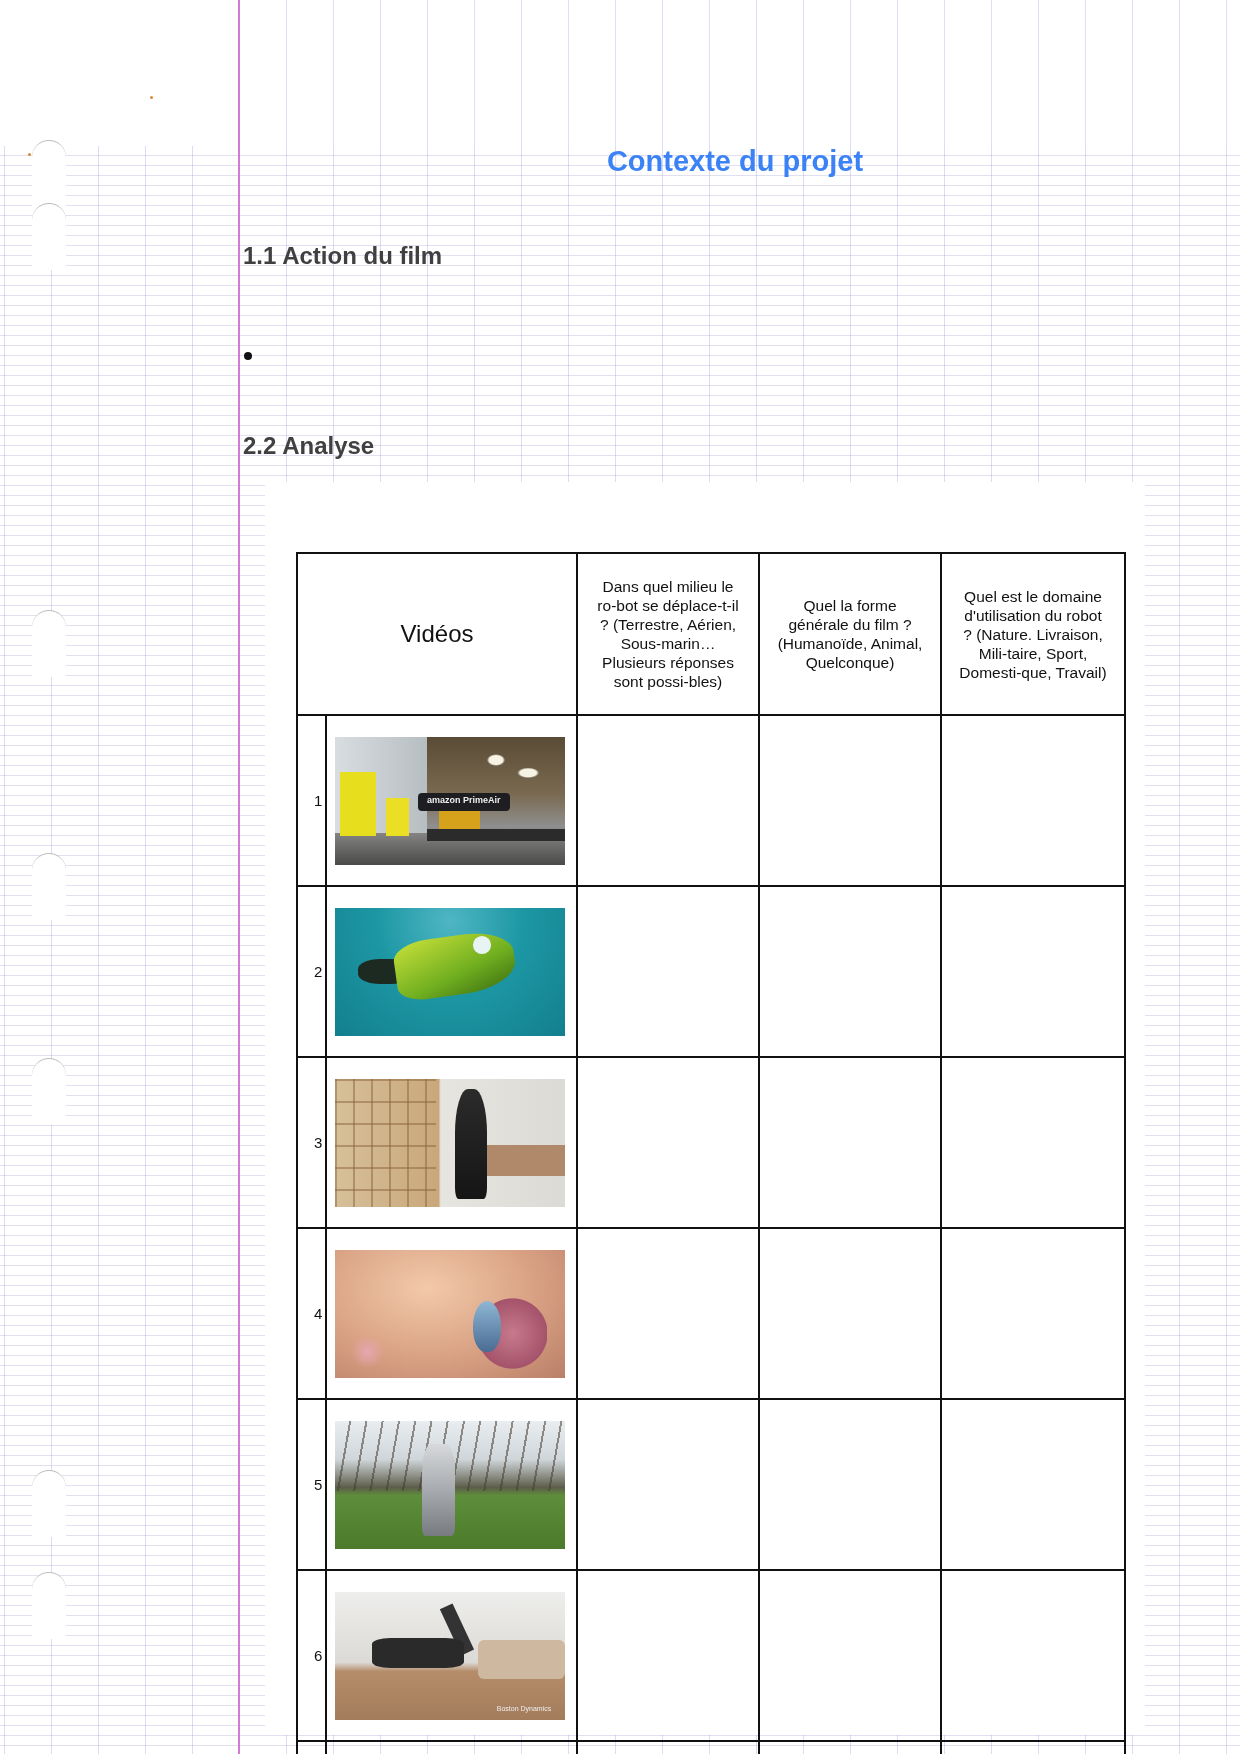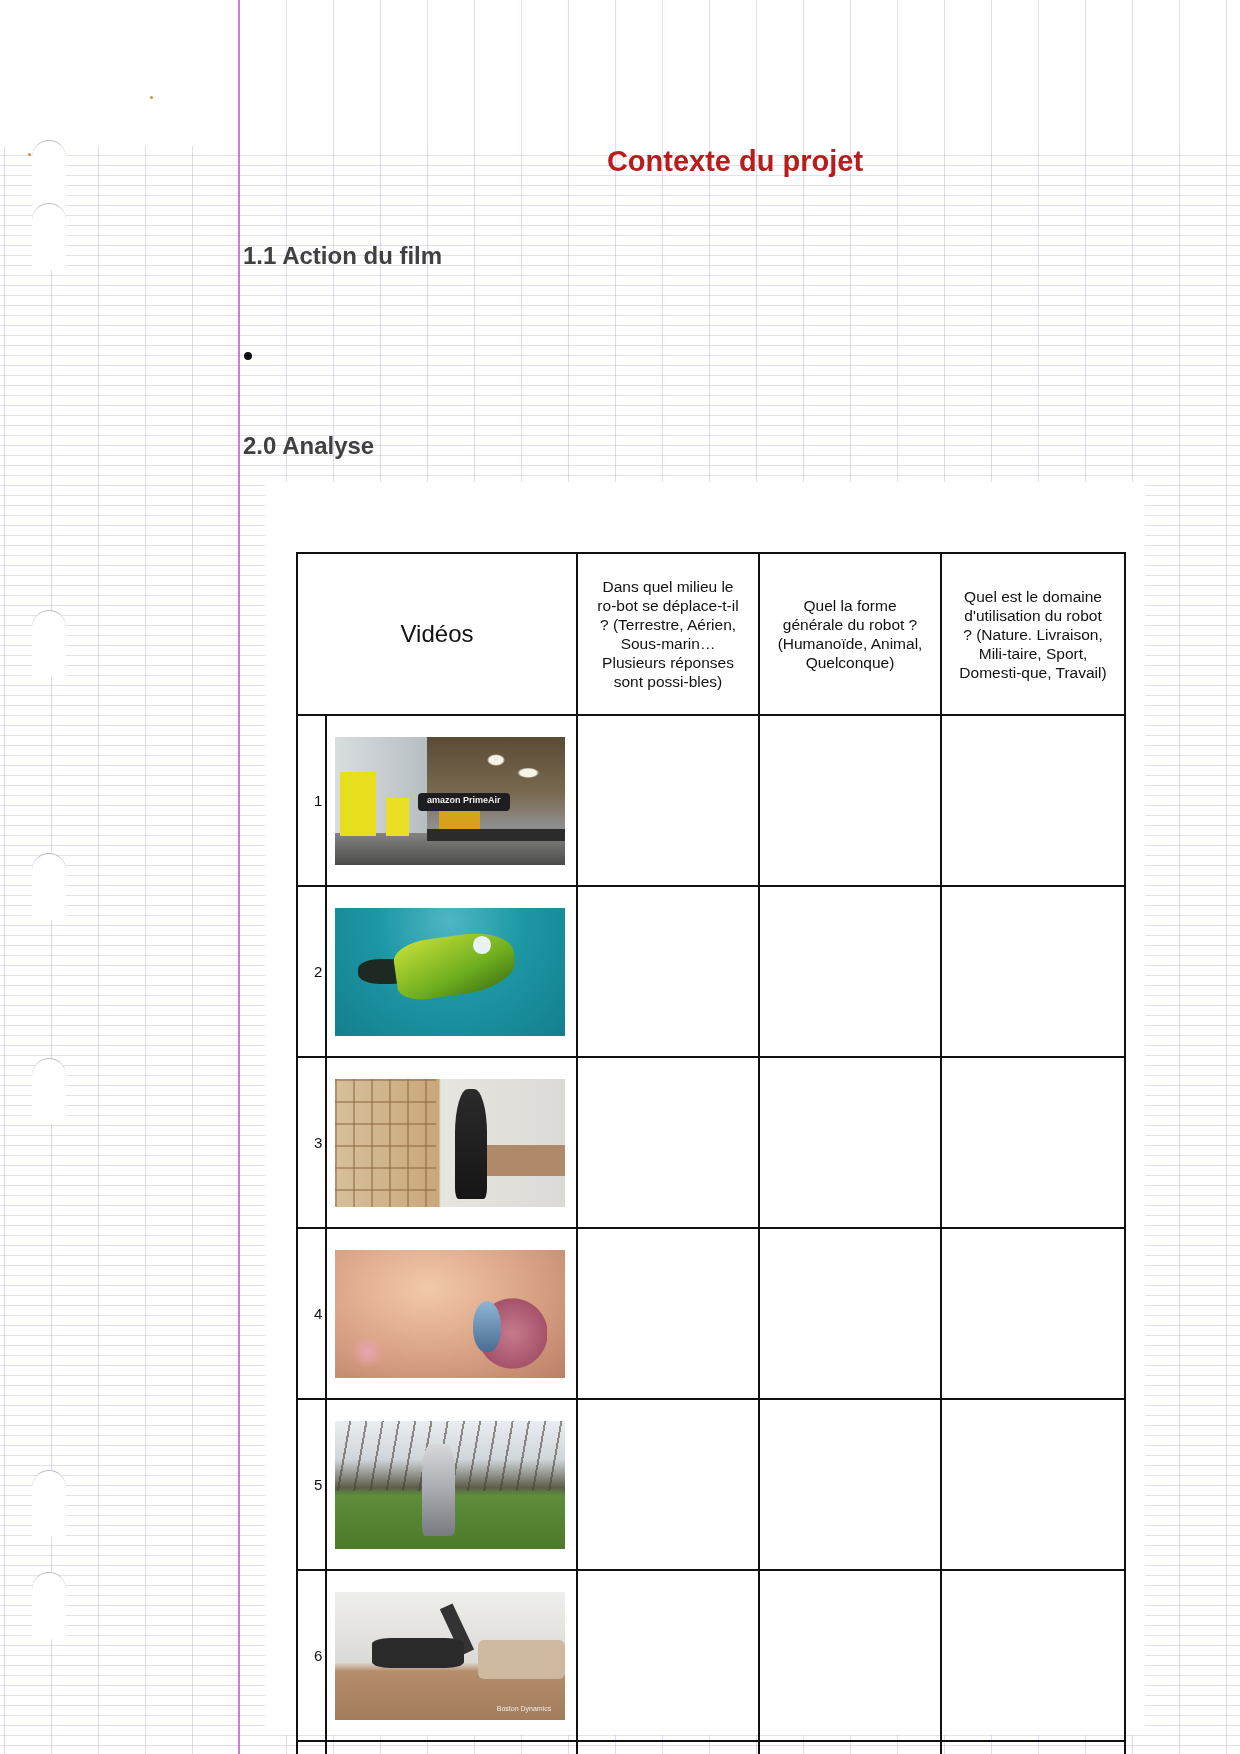--- a/index.html
+++ b/index.html
@@ -32,21 +32,21 @@
   }
   .punch-hole {
     position: absolute; left: 32px; width: 34px; height: 66px;
     background: #ffffff; border-top-left-radius: 17px; border-top-right-radius: 17px;
     border-top: 1px solid #bdbdbd;
   }
   .speck { position: absolute; width: 3px; height: 3px; border-radius: 50%; background: #d98a3b; }
 
   .title {
     position: absolute; left: 0; width: 1240px; top: 145px; text-align: center;
-    color: #b91c1c; font-weight: bold; font-size: 29px;
+    color: #3b82f6; font-weight: bold; font-size: 29px;
     padding-left: 230px; box-sizing: border-box;
   }
   .h2 {
     position: absolute; left: 243px; font-weight: bold; font-size: 24px; color: #404040;
   }
   .bullet {
     position: absolute; left: 244px; top: 352px; width: 8px; height: 8px;
     border-radius: 50%; background: #111;
   }
 
@@ -136,37 +136,37 @@
 <div class="punch-hole" style="top:1058px"></div>
 <div class="punch-hole" style="top:1470px"></div>
 <div class="punch-hole" style="top:1572px"></div>
 <div class="speck" style="left:150px;top:96px"></div>
 <div class="speck" style="left:28px;top:153px"></div>
 
 <div class="title">Contexte du projet</div>
 
 <div class="h2" style="top:242px">1.1 Action du film</div>
 <div class="bullet"></div>
-<div class="h2" style="top:432px">2.0 Analyse</div>
+<div class="h2" style="top:432px">2.2 Analyse</div>
 
 <div class="table-bg"></div>
 
 <table class="analysis">
   <colgroup>
     <col style="width:29px">
     <col style="width:251px">
     <col style="width:182px">
     <col style="width:182px">
     <col style="width:184px">
   </colgroup>
   <tbody>
       <tr>
     <th colspan="2" class="hdr-videos">Vidéos</th>
     <th class="hdr-q">Dans quel milieu le ro-bot se déplace-t-il ? (Terrestre, Aérien, Sous-marin…Plusieurs réponses sont possi-bles)</th>
-    <th class="hdr-q">Quel la forme générale du robot ? (Humanoïde, Animal, Quelconque)</th>
+    <th class="hdr-q">Quel la forme générale du film ? (Humanoïde, Animal, Quelconque)</th>
     <th class="hdr-q">Quel est le domaine d'utilisation du robot ? (Nature. Livraison, Mili-taire, Sport, Domesti-que,  Travail)</th>
   </tr>
 
   <tr class="row">
     <td class="row-num">1</td>
     <td class="thumb-cell">
       <div class="thumb t1">
         <div class="wall"></div>
             <div class="ylw"></div>
             <div class="ylw2"></div>

